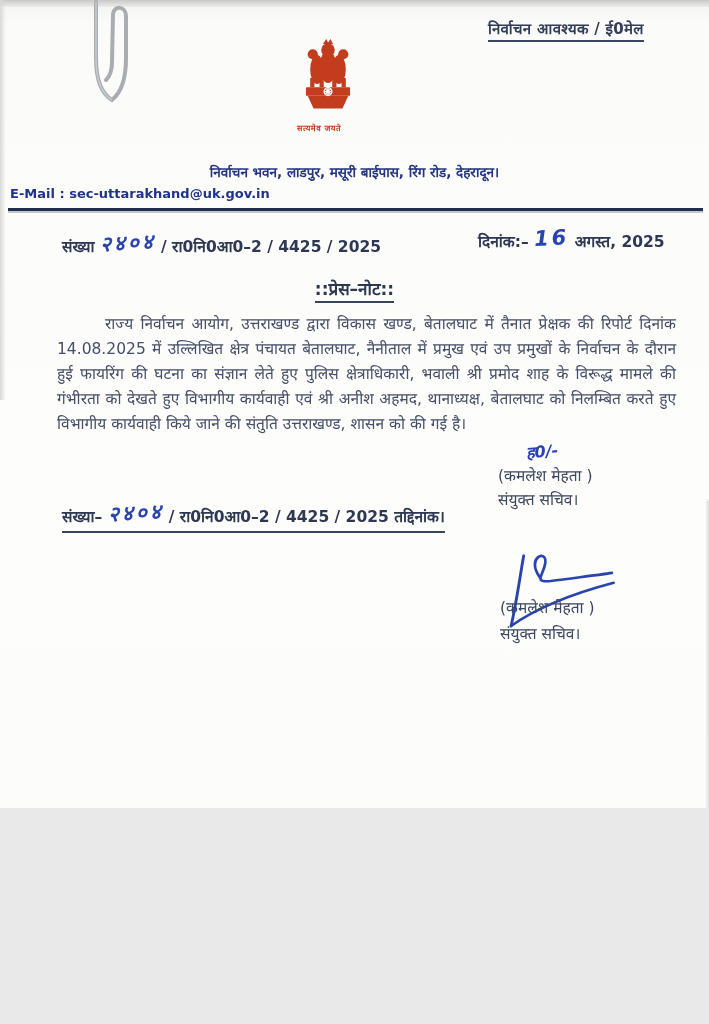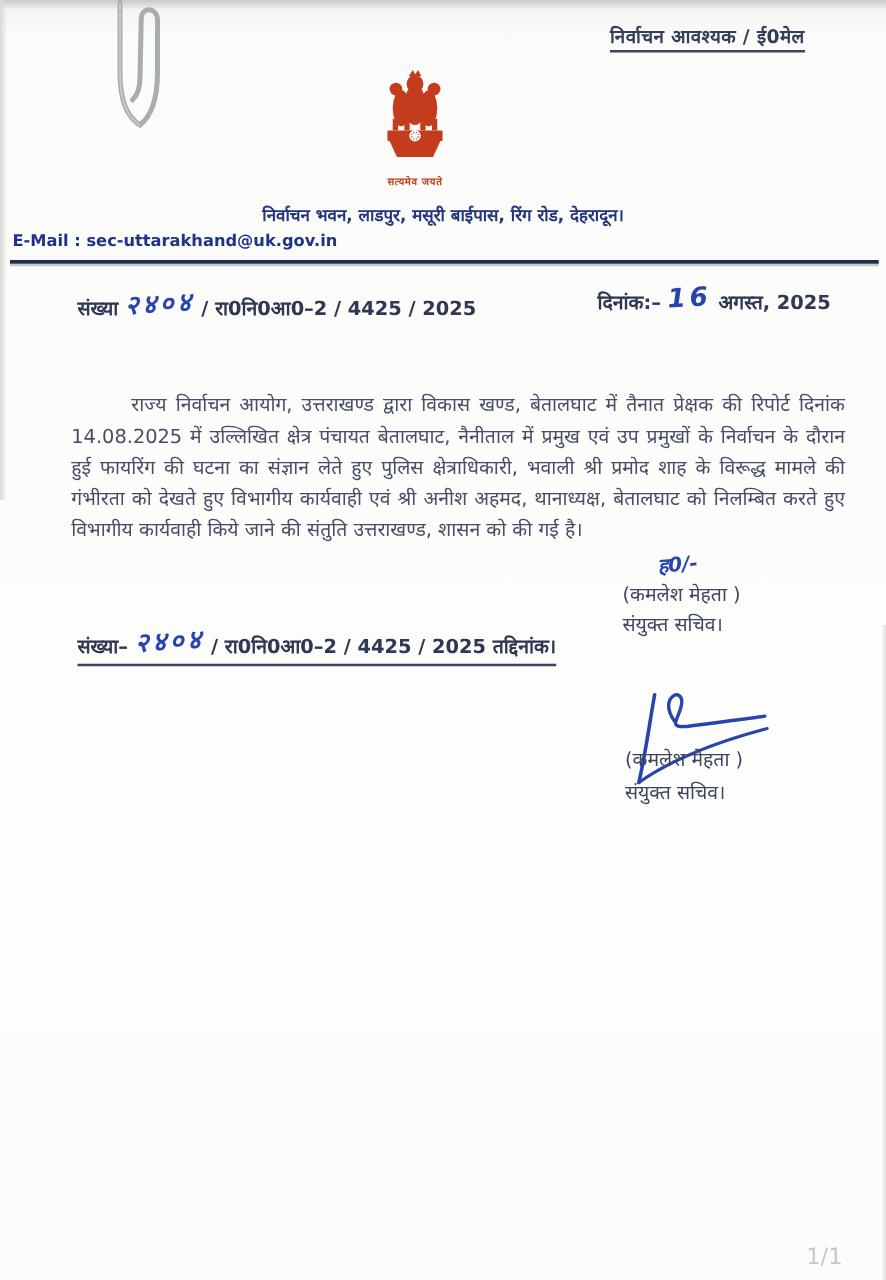--- a/index.html
+++ b/index.html
@@ -1,35 +1,35 @@
 <!DOCTYPE html>
 <html><head>
 <meta charset="utf-8">
 <style>
   html,body{margin:0;padding:0;background:#e9e9e9;}
   .sheet{
-    position:relative;width:709px;height:1024px;overflow:hidden;
+    position:relative;width:709px;height:808px;overflow:hidden;
     background:linear-gradient(180deg,#f3f3f1 0%,#fbfbf9 3%,#fdfdfc 60%,#fcfcfb 100%);
     font-family:"DejaVu Sans","Liberation Sans",sans-serif;
     color:#39435c;
   }
   .sheet::before{ 
     content:"";position:absolute;top:0;left:0;width:709px;height:7px;
     background:linear-gradient(180deg,#c9c9c9,#ececea);
   }
   .sheet::after{ 
     content:"";position:absolute;top:0;left:0;width:6px;height:400px;
     background:linear-gradient(90deg,#d9d9d7,rgba(250,250,248,0));
   }
   .abs{position:absolute;}
   .mail-note{
     top:18px;left:488px;font-size:15px;font-weight:bold;color:#333e58;
     border-bottom:2px solid #3c475f;padding-bottom:2px;letter-spacing:.3px;
   }
-  .emblem-wrap{top:56px;left:297px;width:70px;text-align:center;}
+  .emblem-wrap{top:39px;left:297px;width:70px;}
   .motto{font-size:8px;color:#c23c1d;font-weight:bold;margin-top:1px;letter-spacing:.5px;}
   .org-title{
     top:128px;left:0;width:709px;text-align:center;
     font-size:30px;font-weight:bold;color:#1e3084;letter-spacing:.5px;
   }
   .org-address{
     top:163px;left:0;width:709px;text-align:center;
     font-size:13.5px;font-weight:bold;color:#24357f;
   }
   .contact-row{
@@ -125,20 +125,23 @@
     <span>संख्या</span>
     <span class="hand hand-num">२४०४</span>
     <span>/ रा0नि0आ0–2 / 4425 / 2025</span>
   </div>
   <div class="abs date-block">
     <span>दिनांक:–</span>
     <span class="hand hand-num">16</span>
     <span>अगस्त, 2025</span>
   </div>
 
+  <div class="abs press-heading">
+    <span>::प्रेस–नोट::</span>
+  </div>
 
   <div class="abs press-body">राज्य निर्वाचन आयोग, उत्तराखण्ड द्वारा विकास खण्ड, बेतालघाट में तैनात प्रेक्षक की रिपोर्ट दिनांक 14.08.2025 में उल्लिखित क्षेत्र पंचायत बेतालघाट, नैनीताल में प्रमुख एवं उप प्रमुखों के निर्वाचन के दौरान हुई फायरिंग की घटना का संज्ञान लेते हुए पुलिस क्षेत्राधिकारी, भवाली श्री प्रमोद शाह के विरूद्ध मामले की गंभीरता को देखते हुए विभागीय कार्यवाही एवं श्री अनीश अहमद, थानाध्यक्ष, बेतालघाट को निलम्बित करते हुए विभागीय कार्यवाही किये जाने की संतुति उत्तराखण्ड, शासन को की गई है।</div>
 
   <div class="abs sig1">
     <div class="hand mark">ह0/-</div>
     <div class="line">(कमलेश मेहता )</div>
     <div class="line">संयुक्त सचिव।</div>
   </div>
 
   <div class="abs ref2">

